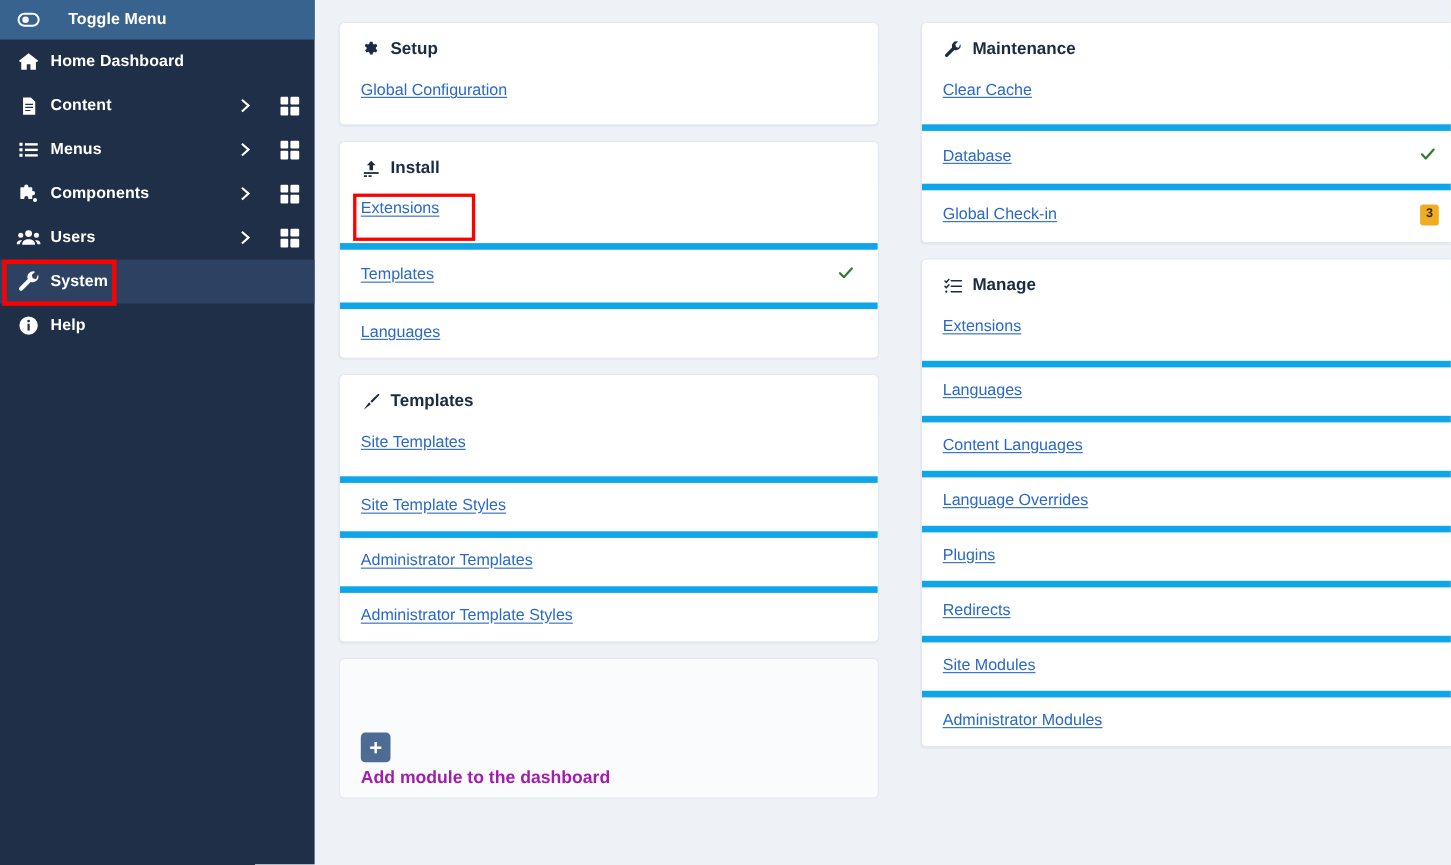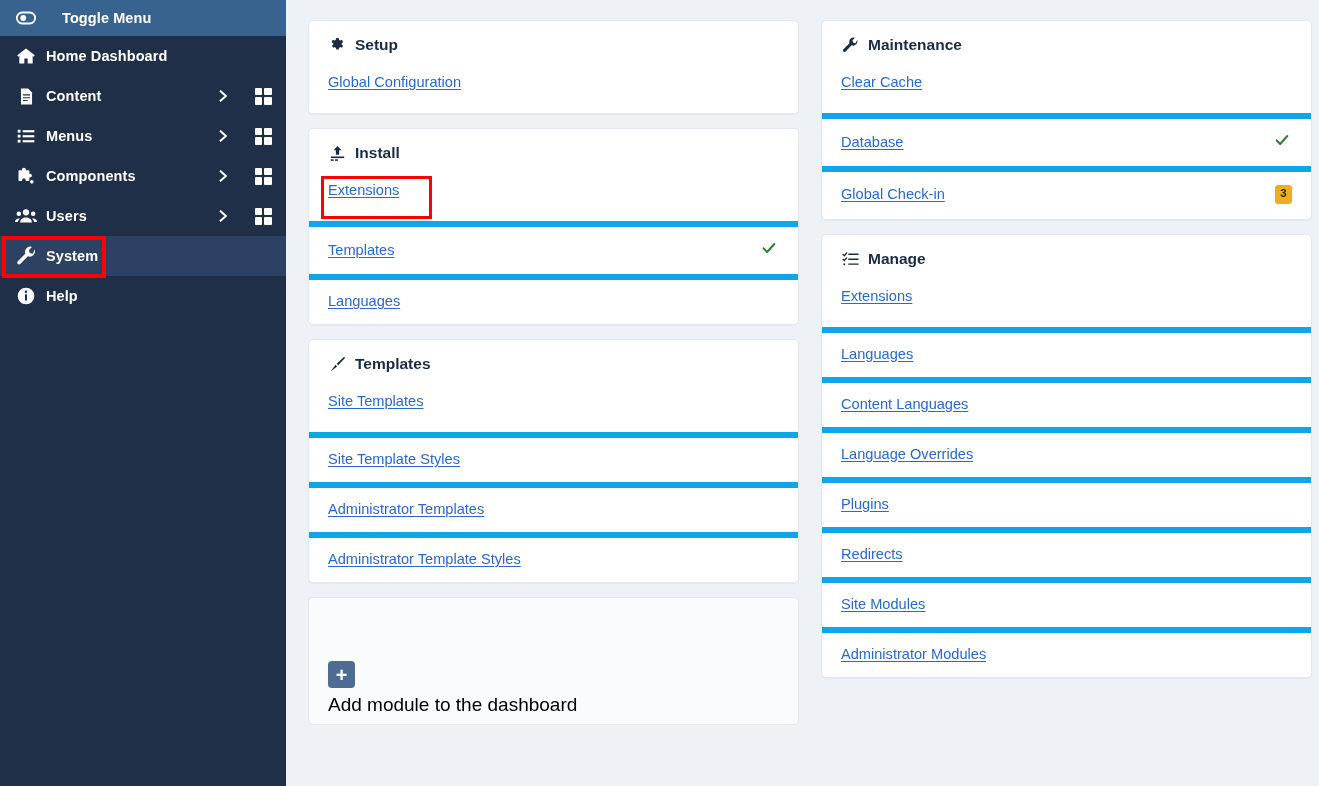--- a/index.html
+++ b/index.html
@@ -54,21 +54,21 @@
     pointer-events: none;
     z-index: 30;
   }
 
   
   #main {
     flex: 1;
     height: 786px;
     padding: 20px 14px 0 22px;
     display: flex;
-    gap: 22px;
+    gap: 38px;
     align-items: flex-start;
     overflow: hidden;
     background: #eef2f6;
   }
   .col { display: flex; flex-direction: column; gap: 14px; }
   .col-left { width: 491px; flex: 0 0 491px; }
   .col-right { width: 491px; flex: 0 0 491px; }
 
   .panel {
     background: #ffffff;
@@ -143,21 +143,21 @@
   }
   .add-sq {
     width: 27px; height: 27px;
     background: #4d6b93;
     border-radius: 4px;
     color: #fff;
     display: flex; align-items: center; justify-content: center;
     font-size: 20px; font-weight: 700; line-height: 1;
     margin-bottom: 6px;
   }
-  .add-lbl { font-size: 19px; font-weight: 400; color: #000000; }
+  .add-lbl { font-size: 16px; font-weight: 700; color: #a21caf; }
 </style>
 </head>
 <body>
 
 <div id="app">
 
   <nav id="sidebar">
 
     <div class="toggle-row">
       <span class="ico">

